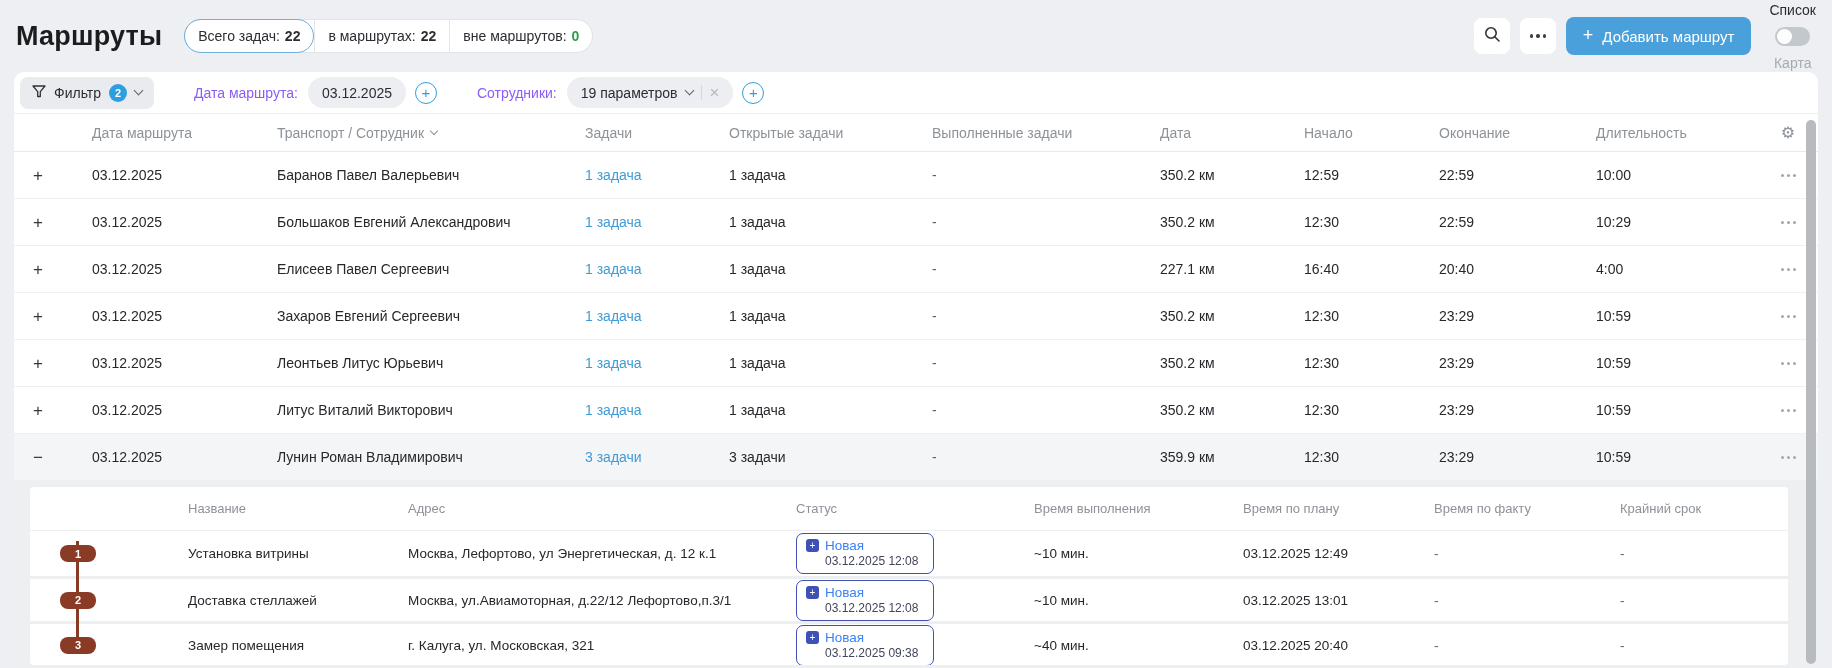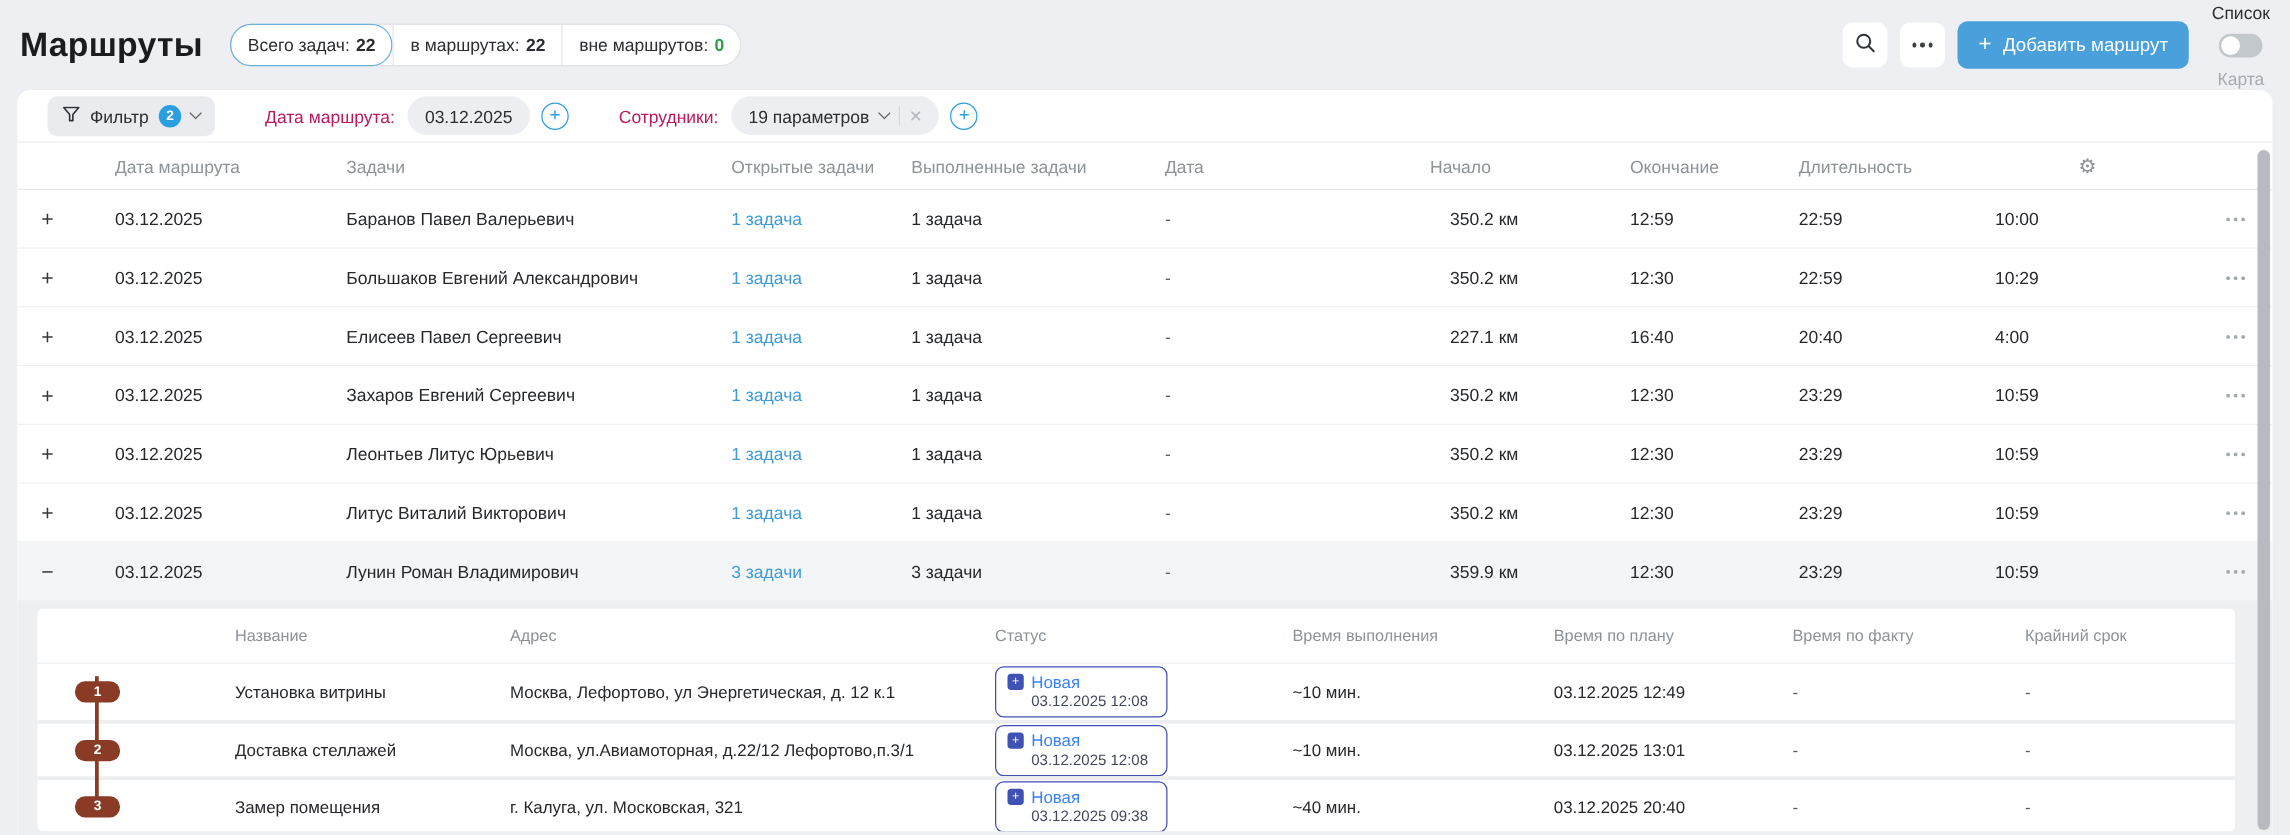--- a/index.html
+++ b/index.html
@@ -27,25 +27,25 @@
   .add-btn { height:38px; background:#4aa0db; color:#fff; border:none; border-radius:8px; font-size:15px; font-family:inherit; display:flex; align-items:center; gap:9px; padding:0 17px; cursor:pointer; }
   .add-btn .plus { font-size:18px; font-weight:400; line-height:1; margin-top:-2px; }
   .view-toggle { display:flex; align-items:center; gap:9px; margin-left:8px;flex-direction:column; }
   .view-toggle .on { font-size:14px; color:#2b2d31; }
   .view-toggle .off { font-size:14px; color:#a7abb0; }
   .switch { width:35px; height:19px; border-radius:10px; background:#c3c8cd; position:relative; cursor:pointer; }
   .switch .knob { position:absolute; left:2px; top:2px; width:15px; height:15px; border-radius:50%; background:#fdfdfd; }
   
   .panel { position:relative; margin:0 14px; height:596px; background:#fff; border-radius:10px 10px 0 0; overflow:hidden; }
   
-  .fbar { display:flex; align-items:center; height:42px; padding:0 10px 0 24px; border-bottom:1px solid #eceef0; }
+  .fbar { display:flex; align-items:center; height:42px; padding:0 10px 0 6px; border-bottom:1px solid #eceef0; }
   .filter-btn { display:flex; align-items:center; gap:8px; background:#e9ebee; border:none; border-radius:8px; height:32px; padding:0 12px; font-size:14px; font-family:inherit; color:#2b2d31; cursor:pointer; }
   .fbadge { width:18px; height:18px; border-radius:50%; background:#2b9fe0; color:#fff; font-size:11px; font-weight:700; display:flex; align-items:center; justify-content:center; }
   .chev { width:7px; height:7px; border-right:1.5px solid #5f6368; border-bottom:1.5px solid #5f6368; transform:rotate(45deg); display:inline-block; margin-top:-4px; }
-  .flabel { font-size:14px; color:#be185d; margin-left:40px; margin-right:10px; white-space:nowrap; }
+  .flabel { font-size:14px; color:#8b5cf6; margin-left:40px; margin-right:10px; white-space:nowrap; }
   .pill { display:flex; align-items:center; gap:8px; background:#eceef1; border-radius:16px; height:31px; padding:0 14px; font-size:14px; color:#2b2d31; cursor:pointer; white-space:nowrap; }
   .pill .sep { width:1px; height:15px; background:#d4d7db; }
   .pill .x { color:#b3b8bd; font-size:17px; line-height:1; cursor:pointer; }
   .plus-circle { width:22px; height:22px; border:1.5px solid #2f9fdd; border-radius:50%; color:#2f9fdd; font-size:15px; line-height:19px; text-align:center; margin-left:9px; cursor:pointer; flex:none; }
   
   .t-grid { display:grid; grid-template-columns:48px 185px 308px 144px 203px 228px 160px 135px 157px 176px 60px; align-items:center; }
   .thead { height:38px; color:#8d9298; font-size:14px; border-bottom:1px solid #e8eaec; }
   .c { padding-left:30px; white-space:nowrap; overflow:hidden; }
   .c-t { padding-left:14px; }
   .th-sort { display:inline-flex; align-items:center; gap:7px; cursor:pointer; }
@@ -152,20 +152,26 @@
       <span class="chev"></span>
       <span class="sep"></span>
       <span class="x">×</span>
     </div>
     <div class="plus-circle">+</div>
   </div>
 
   <div class="t-grid thead">
     <div></div>
     <div class="c">Дата маршрута</div>
+    <div class="c">
+      <span class="th-sort">
+        <span>Транспорт / Сотрудник</span>
+          <span class="chev"></span>
+      </span>
+    </div>
     <div class="c">Задачи</div>
     <div class="c">Открытые задачи</div>
     <div class="c">Выполненные задачи</div>
     <div class="c">Дата</div>
     <div class="c-t">Начало</div>
     <div class="c-t">Окончание</div>
     <div class="c-t">Длительность</div>
     <div class="gear">⚙</div>
   </div>
 

